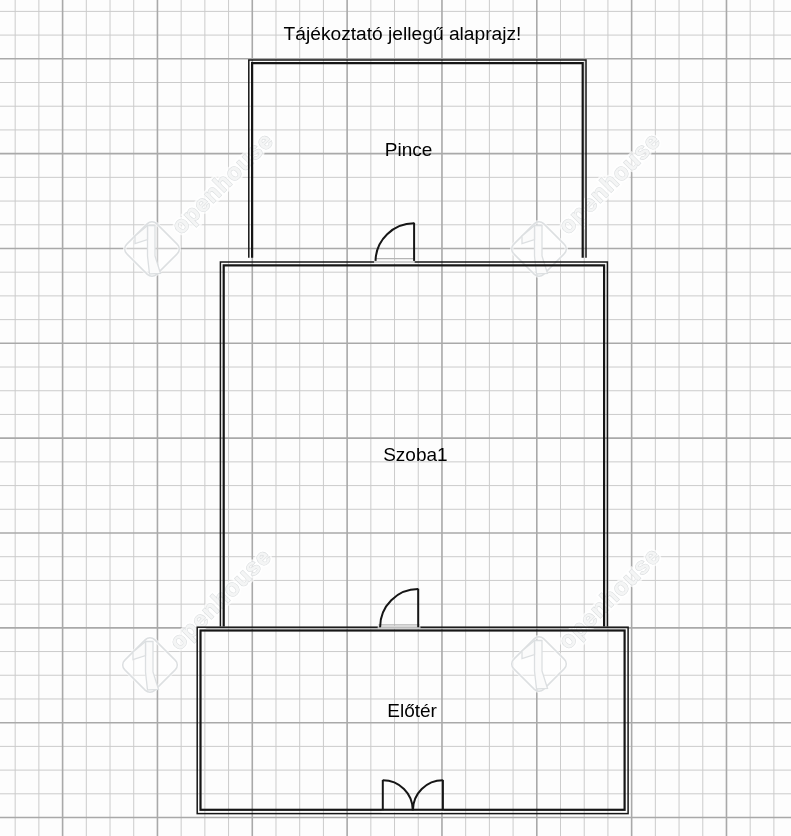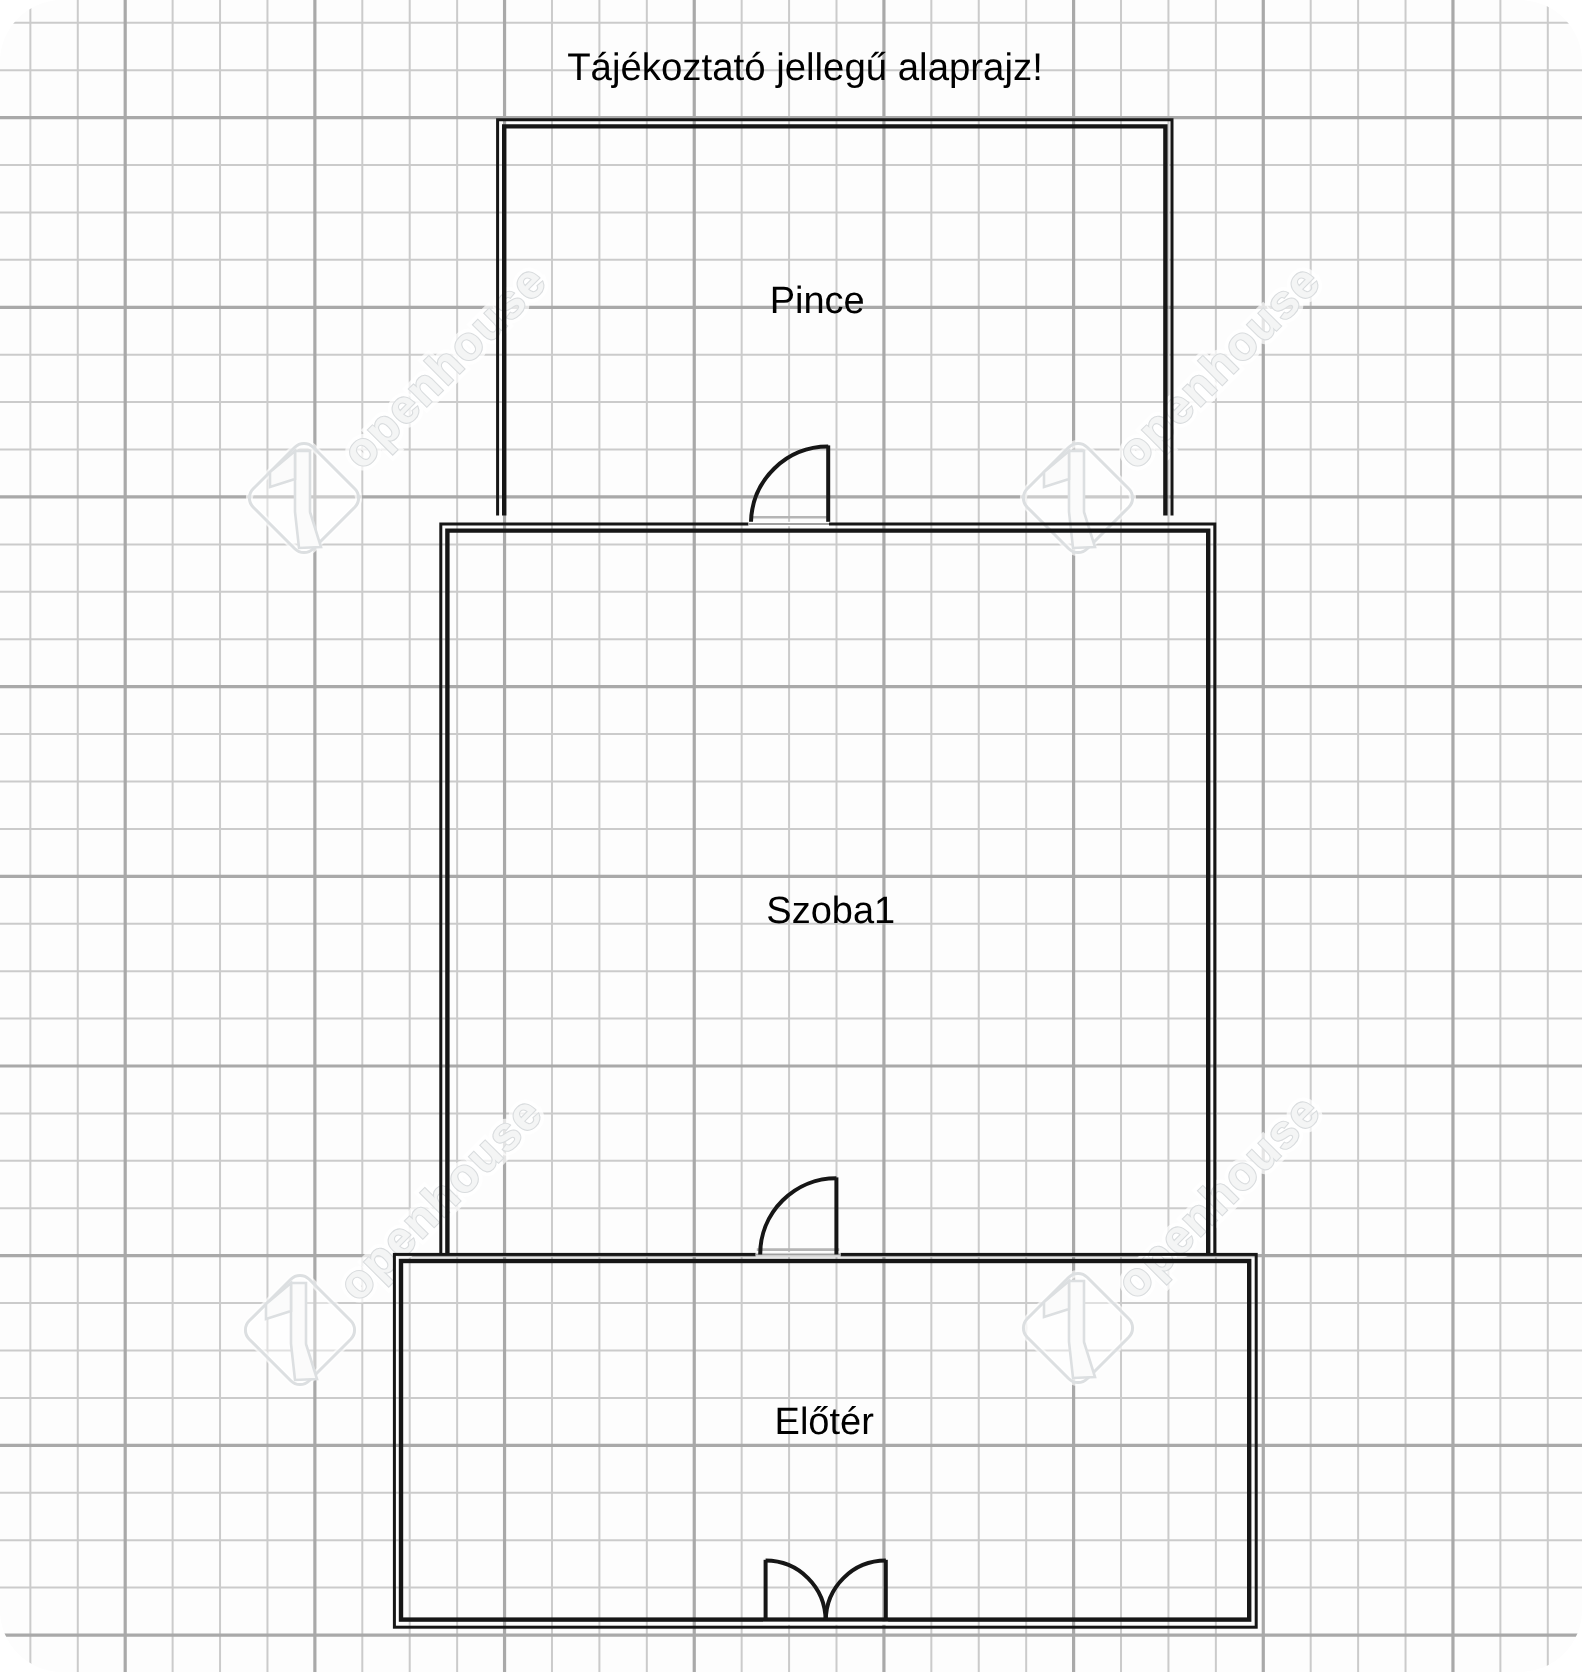--- a/index.html
+++ b/index.html
@@ -1,17 +1,17 @@
 <!DOCTYPE html>
 <html><head>
 <meta charset="utf-8">
 <style>
 html,body{margin:0;padding:0;background:#ffffff;}
 #page{position:relative;width:791px;height:836px;overflow:hidden;
-font-family:"Liberation Sans",sans-serif;border-radius:31px;}
+font-family:"Liberation Sans",sans-serif;}
 </style>
 </head>
 <body>
 
 <div id="page">
 <svg width="791" height="836" viewBox="0 0 791 836">
 
 <rect x="0" y="0" width="791" height="836" fill="#fdfdfd"></rect>
 <g>
 <g>

